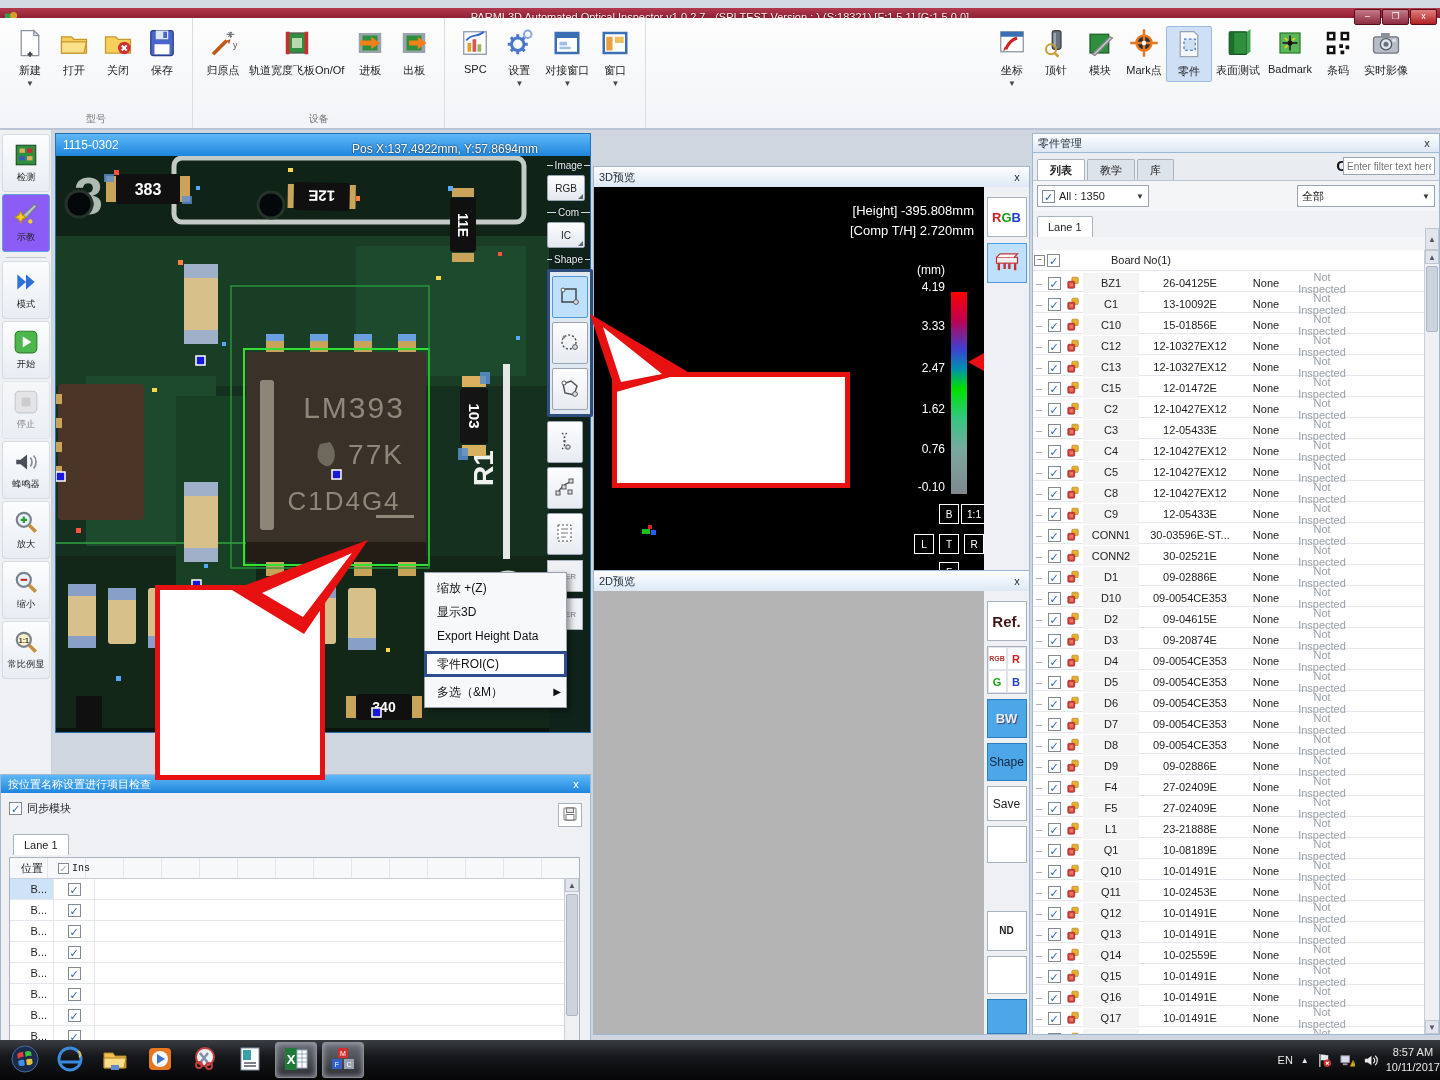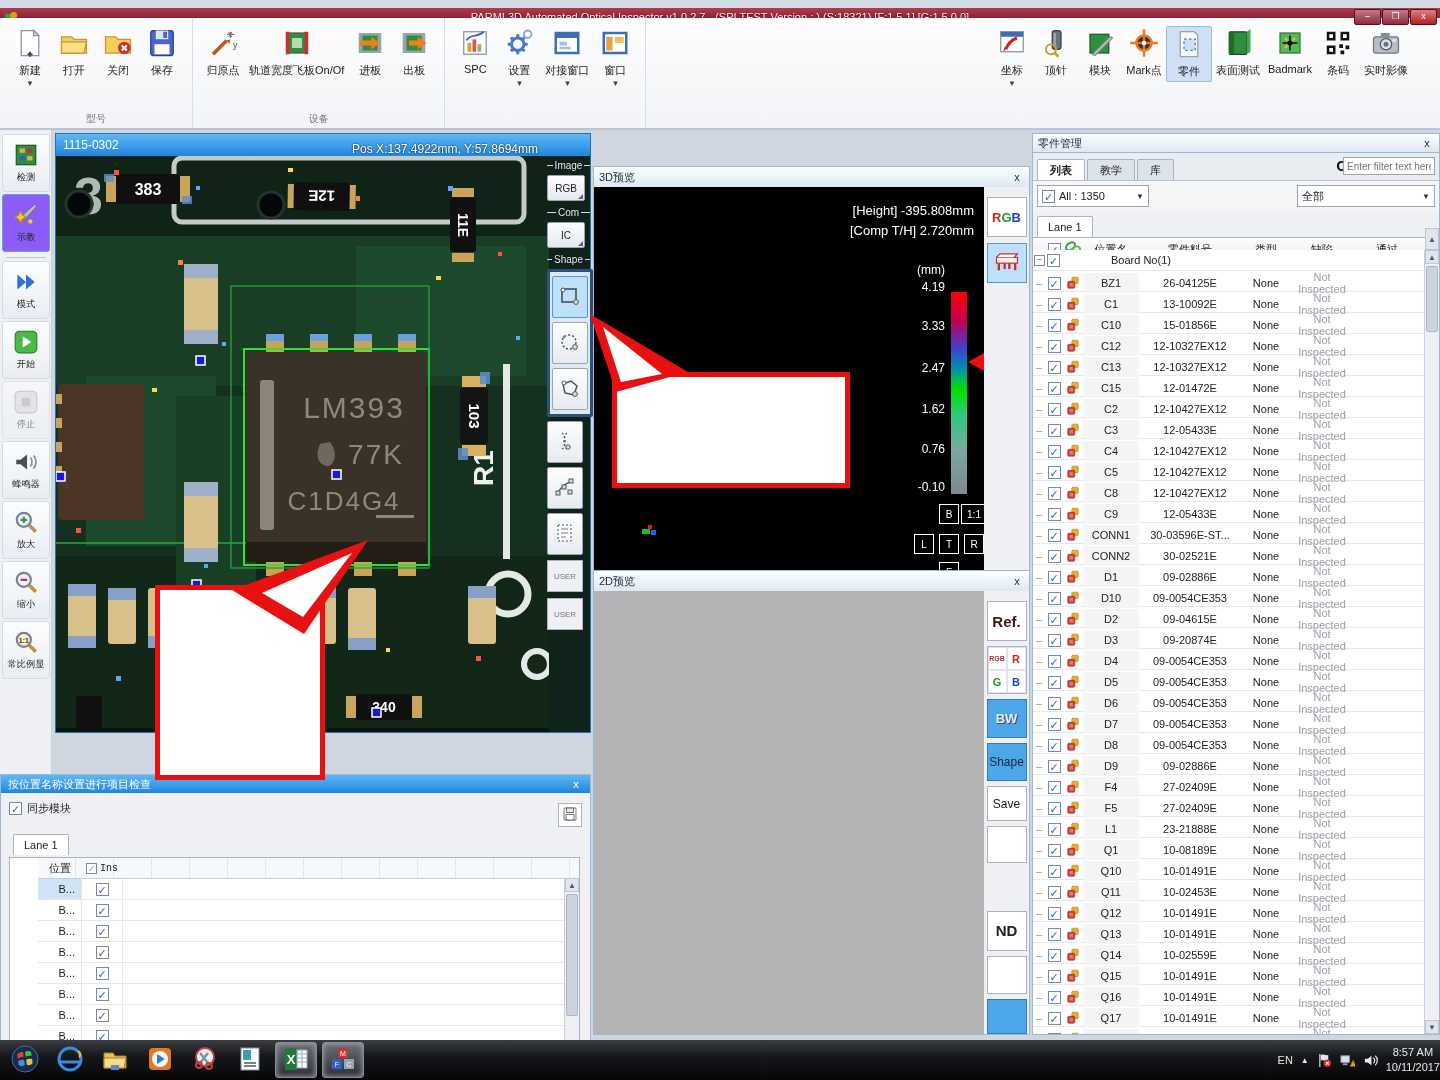--- a/index.html
+++ b/index.html
@@ -126,21 +126,21 @@
   .vs-btn{height:14px;text-align:center;font-size:8px;color:#556;line-height:14px;background:#e2e6ec;border:1px solid #c0c6d0;box-sizing:border-box;}
   .vs-thumb{position:absolute;left:1px;right:1px;top:16px;height:64px;background:#cdd3dc;border:1px solid #aeb6c2;border-radius:2px;}
   .vs-down{position:absolute;bottom:0;left:0;right:0;}
   .hdr-opt{position:absolute;right:0px;top:94px;width:14px;height:22px;background:#e2e6ec;border:1px solid #c0c6d0;font-size:8px;color:#556;
     display:flex;align-items:center;justify-content:center;box-sizing:border-box;}
   
   .bpanel{position:absolute;left:0;top:774px;width:591px;height:293px;background:#eef0f4;border:1px solid #9fb8d2;box-sizing:border-box;}
   .sync-row{display:flex;align-items:center;gap:5px;padding:8px 8px 4px 8px;}
   .save-sm{position:absolute;right:8px;top:28px;width:22px;height:22px;border:1px solid #aab2bd;background:#fff;display:flex;align-items:center;justify-content:center;}
   .save-sm svg{width:16px;height:16px;}
-  .btable{position:absolute;left:8px;right:10px;top:82px;bottom:6px;background:#fff;border:1px solid #aab4c0;padding-left:28px;}
+  .btable{position:absolute;left:8px;right:10px;top:82px;bottom:6px;background:#fff;border:1px solid #aab4c0;}
   .bt-head{display:flex;height:20px;border-bottom:1px solid #c8cdd6;align-items:center;
     background:repeating-linear-gradient(90deg,#f7f8fa 0 37px,#e3e7ec 37px 38px);font-size:11px;}
   .bt-head .h-pos{width:44px;text-align:center;}
   .bt-head .h-ins{width:40px;display:flex;align-items:center;gap:3px;justify-content:center;font-family:"Liberation Mono",monospace;font-size:10px;}
   .brow{display:flex;height:20px;border-bottom:1px solid #e4e7eb;align-items:center;font-size:11px;}
   .brow .b-name{width:44px;text-align:right;padding-right:6px;box-sizing:border-box;border-right:1px solid #e4e7eb;height:20px;line-height:20px;}
   .brow .b-ins{width:40px;text-align:center;border-right:1px solid #e4e7eb;height:20px;display:flex;align-items:center;justify-content:center;}
   .brow.sel .b-name{background:#cfe3f8;}
   .bt-scroll{position:absolute;right:0;top:20px;bottom:0;width:14px;background:#eef0f4;border-left:1px solid #c9ced8;}
   
@@ -820,21 +820,21 @@
       </div>
       <div class="s2-btn sel" style="height:38px;color:#e8eef6;text-shadow:1px 1px 1px #446;font-size:13px">BW</div>
       <div class="s2-btn sel" style="height:38px;color:#10283f;font-weight:normal;font-size:12px">Shape</div>
       <div class="s2-btn" style="height:34px;font-weight:normal;font-size:12px">Save</div>
       <div class="s2-btn" style="height:36px">
           <span><svg viewBox="0 0 24 24">
               <path d="M4 14l4-4h12l-4 4z" fill="#d8c08a" stroke="#8a8044"></path>
               <path d="M4 18l4-4h12l-4 4z" fill="#c8ccd4" stroke="#70767f"></path>
             </svg></span>
         </div>
-      <div class="s2-btn" style="height:40px;margin-top:48px;font-size:15px">ND</div>
+      <div class="s2-btn" style="height:40px;margin-top:48px;font-size:10px">ND</div>
       <div class="s2-btn" style="height:38px">
           <span><svg viewBox="0 0 24 24">
               <rect x="3" y="7" width="18" height="11" rx="4" fill="none" stroke="#e04040" stroke-dasharray="3 2" stroke-width="1.6"></rect>
             </svg></span>
         </div>
       <div class="s2-btn sel" style="height:34px">
           <span><svg viewBox="0 0 24 24">
               <rect x="3" y="7" width="18" height="11" rx="3" fill="#fff" stroke="#3a4656" stroke-width="1.6"></rect>
             </svg></span>
         </div>
@@ -859,33 +859,20 @@
         <span>All : 1350</span>
           <span class="arr">▼</span>
       </div>
       <div class="combo right">
         <span>全部</span>
           <span class="arr">▼</span>
       </div>
     </div>
     <div class="lane-tabs">
       <span class="lane-tab">Lane 1</span>
-    </div>
-    <div class="grid-head">
-      <span></span>
-      <span class="cbx" style="margin:0 auto">✓</span>
-      <span><svg viewBox="0 0 24 24">
-            <ellipse cx="9" cy="10" rx="6" ry="4" transform="rotate(-35 9 10)" fill="none" stroke="#3a9c3a" stroke-width="2.4"></ellipse>
-            <ellipse cx="15" cy="15" rx="6" ry="4" transform="rotate(-35 15 15)" fill="none" stroke="#58b858" stroke-width="2.4"></ellipse>
-          </svg></span>
-      <span>位置名</span>
-      <span>零件料号</span>
-      <span>类型</span>
-      <span>缺陷</span>
-      <span>通过</span>
     </div>
     <div class="hdr-opt">▲</div>
     <div class="rows-wrap" id="parts-rows">
         <div class="grow">
           <span class="expander">−</span>
           <span class="cbx" style="margin-left:2px">✓</span>
           <span></span>
           <span style="padding-left:28px">Board No(1)</span>
         </div>
         <div class="prow">
@@ -1572,20 +1559,27 @@
           </div>
         </div>
       <div class="bt-scroll">
         <div class="vs-btn">▲</div>
         <div class="vs-thumb" style="top:16px;height:120px"></div>
         <div class="vs-btn vs-down">▼</div>
       </div>
     </div>
   </div>
 
+  <div class="ctxmenu" id="ctxmenu">
+      <div class="menu-item">缩放 +(Z)</div>
+      <div class="menu-item">显示3D</div>
+      <div class="menu-item">Export Height Data</div>
+      <div class="menu-item boxed" style="margin-top: 4px; margin-bottom: 4px;">零件ROI(C)</div>
+      <div class="menu-item">多选（&amp;M）<span class="sub">▶</span></div>
+    </div>
 
   <div class="callout" style="left:612px;top:372px;width:228px;height:106px;"></div>
   <div class="callout" style="left:155px;top:585px;width:160px;height:185px;"></div>
   <svg class="overlay-svg">
     <polygon points="590,314 688,372 616,392" fill="#e81111"></polygon>
     <polygon points="603,327 662,374 621,382" fill="#ffffff"></polygon>
     <polygon points="368,540 232,590 304,634" fill="#e81111"></polygon>
     <polygon points="352,553 262,593 303,617" fill="#ffffff"></polygon>
   </svg>
 

